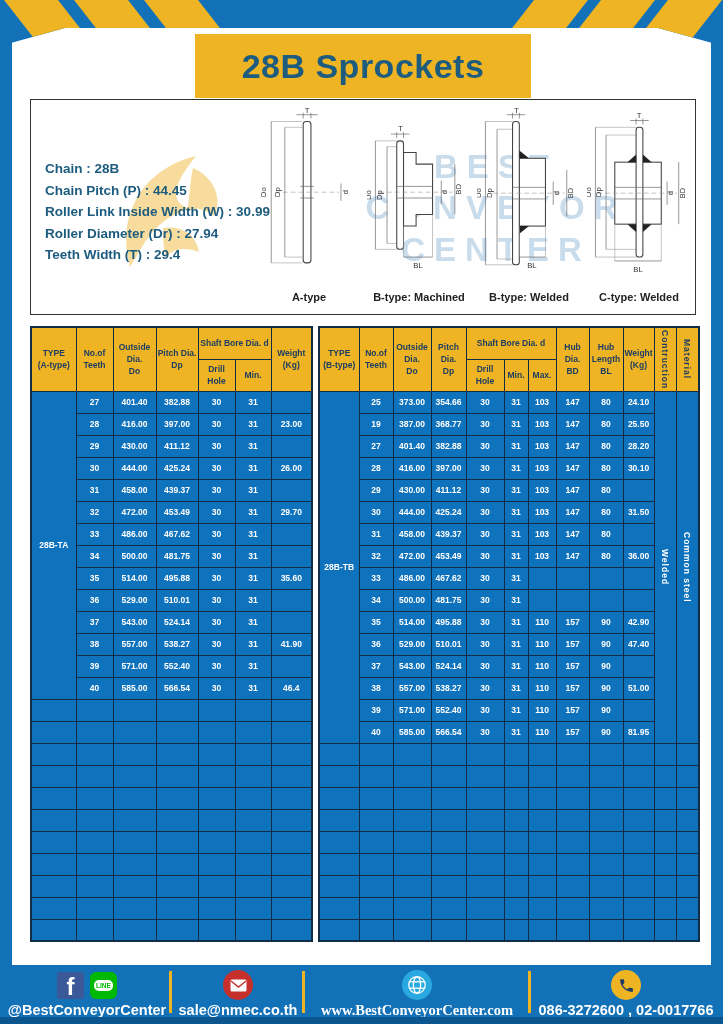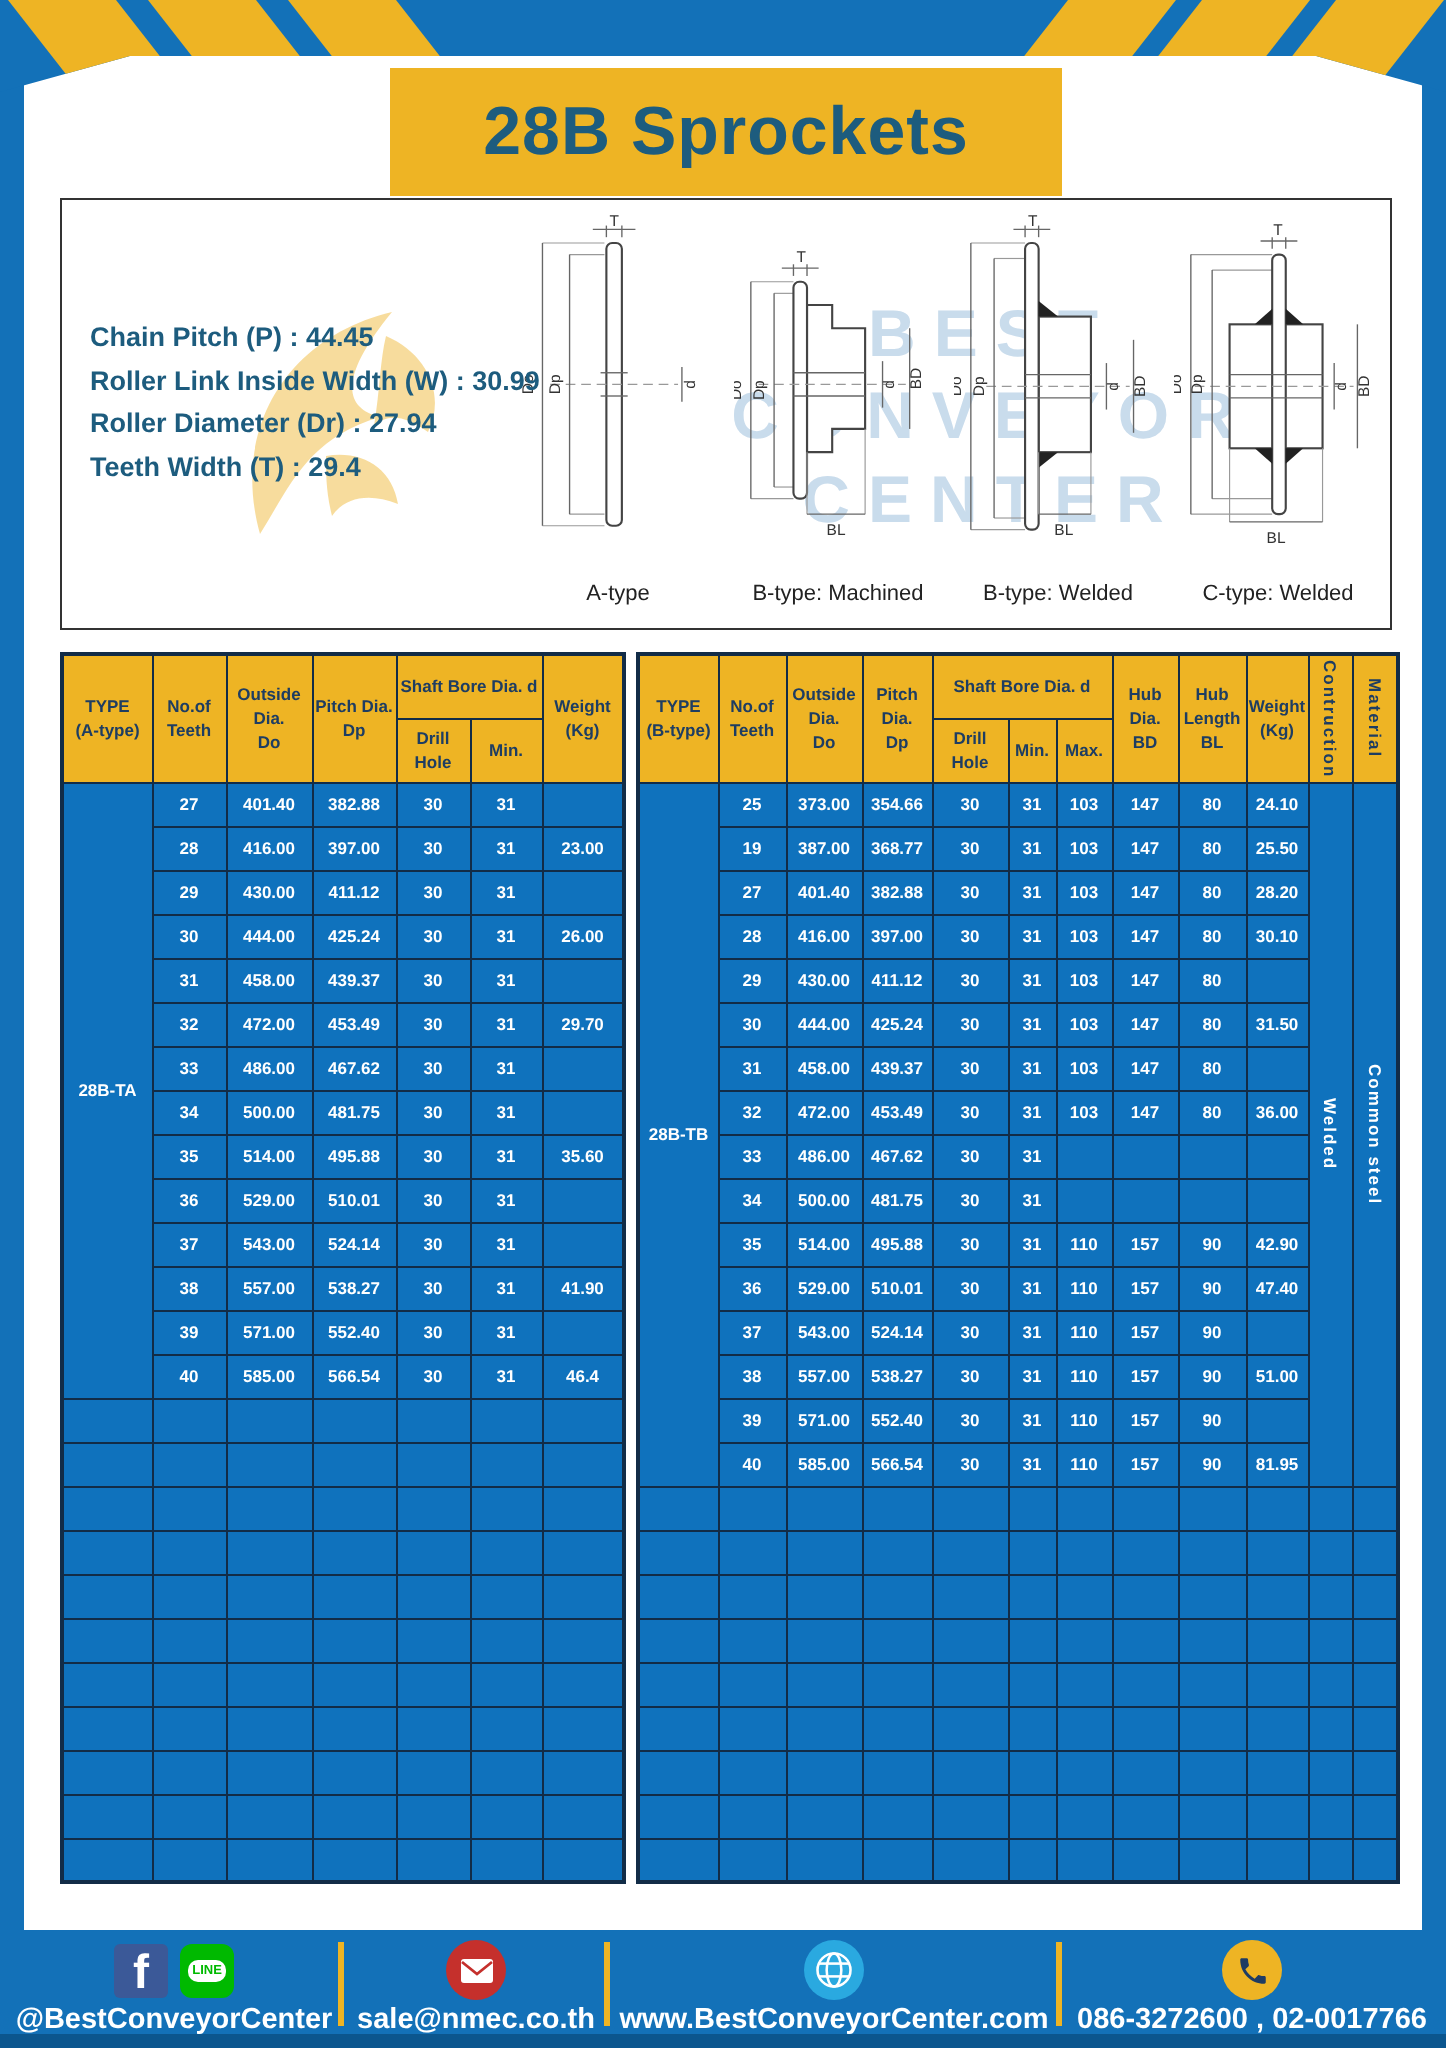--- a/index.html
+++ b/index.html
@@ -23,21 +23,21 @@
   
   .drawing-panel{position:absolute;left:30px;top:99px;width:664px;height:214px;background:#fff;border:1.5px solid #333;}
   .specs{position:absolute;left:14px;top:58px;z-index:2;}
   .spec-line{font-size:13.5px;font-weight:bold;color:#1d5c7e;line-height:1.6;}
   .watermark{position:absolute;left:290px;top:46px;width:350px;text-align:center;z-index:0;
     color:#c9dcec;font-weight:bold;font-size:33px;letter-spacing:9px;line-height:1.25;}
   .wm-logo{position:absolute;left:72px;top:38px;z-index:0;opacity:.55;}
   .figures{position:absolute;left:226px;top:6px;width:434px;display:flex;justify-content:space-between;z-index:1;}
   .figure{width:104px;text-align:center;}
   .figure svg{display:block;margin:0 auto;}
-  .fig-caption{font-size:11px;color:#222;margin-top:1px;font-weight:400;}
+  .fig-caption{font-size:11px;color:#222;margin-top:1px;font-weight:700;}
   svg text{font-family:"Liberation Sans",sans-serif;font-size:8px;fill:#333;}
   .sk{stroke:#444;stroke-width:1.1;fill:#fff;}
   .dim{stroke:#666;stroke-width:0.7;}
   .cl{stroke:#999;stroke-width:0.6;}
   .weld{fill:#222;}
   
   .tbl-wrap{position:absolute;top:326px;}
   .tbl-a{left:30px;width:281px;height:614px;}
   .tbl-b{left:318px;width:380px;height:614px;}
   table{width:100%;height:100%;border-collapse:collapse;table-layout:fixed;border:2px solid #122c47;}
@@ -92,20 +92,21 @@
     <div>CONVEYOR</div>
     <div>CENTER</div>
   </div>
   <svg class="wm-logo" width="150" height="150" viewBox="0 0 100 100">
     <path d="M18 86 C8 50 28 20 62 12 C44 34 46 44 58 47 C34 54 28 70 18 86 Z" fill="#f2c14e"></path>
     <path d="M60 20 C74 26 80 40 74 52 C66 46 60 46 56 50 C58 38 58 28 60 20 Z" fill="#f2c14e"></path>
     <path d="M40 60 C52 58 62 64 64 76 C54 72 46 74 42 80 C40 72 40 66 40 60 Z" fill="#f2c14e"></path>
   </svg>
 
   <div class="specs">
+    <div class="spec-line">Chain : 28B</div>
     <div class="spec-line">Chain Pitch (P) : 44.45</div>
     <div class="spec-line">Roller Link Inside Width (W) : 30.99</div>
     <div class="spec-line">Roller Diameter (Dr) : 27.94</div>
     <div class="spec-line">Teeth Width (T) : 29.4</div>
   </div>
 
   <div class="figures">
 
     <div class="figure">
       <svg width="104" height="184" viewBox="0 0 106 190">
@@ -850,21 +851,21 @@
       <div class="icon-circle icon-mail">
         <svg width="17" height="13" viewBox="0 0 17 13">
             <rect x="0.5" y="0.5" width="16" height="12" rx="1.5" fill="#fff"></rect>
             <polyline points="1,2 8.5,8 16,2" fill="none" stroke="#c5302c" stroke-width="1.4"></polyline>
           </svg>
       </div>
     </div>
     <div class="f-label">sale@nmec.co.th</div>
   </div>
   <div class="f-div" style="left:302px;"></div>
-  <div class="f-sec" style="left:310px;width:214px;">
+  <div class="f-sec" style="left:310px;width:214px;font-family:Liberation Serif, serif;">
     <div class="f-icons">
       <div class="icon-circle icon-globe">
         <svg width="22" height="22" viewBox="0 0 24 24" fill="none" stroke="#fff" stroke-width="1.4">
           <circle cx="12" cy="12" r="9"></circle>
             <ellipse cx="12" cy="12" rx="4" ry="9"></ellipse>
           <line x1="3.5" y1="8.5" x2="20.5" y2="8.5"></line>
             <line x1="3.5" y1="15.5" x2="20.5" y2="15.5"></line>
         </svg>
       </div>
     </div>

